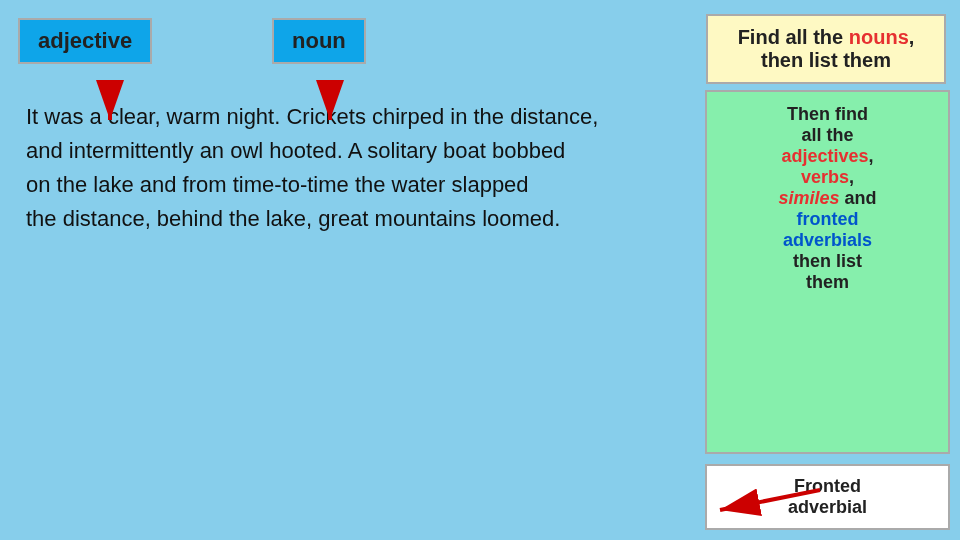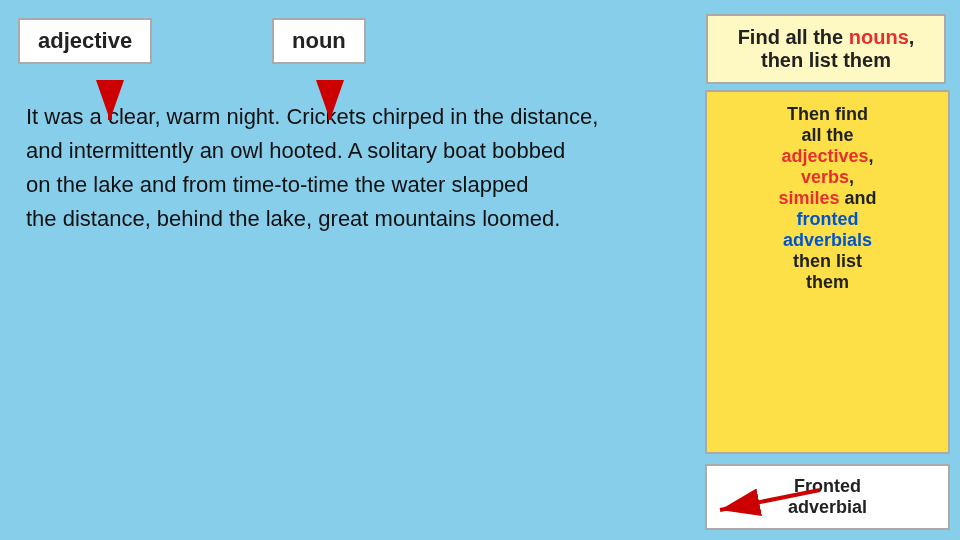--- a/index.html
+++ b/index.html
@@ -8,21 +8,21 @@
       height: 540px;
       background-color: #87CEEB;
       font-family: Arial, sans-serif;
       overflow: hidden;
       position: relative;
     }
 
     
     .label-box {
       position: absolute;
-      background-color: #ffffff;
+      background-color: #0ea5e9;
       border: 2px solid #aaa;
       padding: 8px 18px;
       font-size: 22px;
       font-weight: bold;
       color: #222;
     }
 
     #adjective-label {
       top: 18px;
       left: 18px;
@@ -74,32 +74,32 @@
       top: 90px;
       right: 10px;
       width: 245px;
       bottom: 10px;
       display: flex;
       flex-direction: column;
       gap: 10px;
     }
 
     #then-find-box {
-      background-color: #fde047;
+      background-color: #86efac;
       border: 2px solid #aaa;
       padding: 12px 14px;
       font-size: 18px;
       font-weight: bold;
       color: #222;
       text-align: center;
       flex: 1;
     }
     #then-find-box .adj-highlight { color: #e63030; }
     #then-find-box .verb-highlight { color: #e63030; text-align: right; }
-    #then-find-box .similes-highlight { color: #e63030; }
+    #then-find-box .similes-highlight { color: #e63030; font-style: italic; }
     #then-find-box .fronted-highlight { color: #0055cc; }
     #then-find-box .adverbials-highlight { color: #0055cc; }
 
     #fronted-adverbial-box {
       background-color: white;
       border: 2px solid #aaa;
       padding: 10px 14px;
       font-size: 18px;
       font-weight: bold;
       color: #222;

